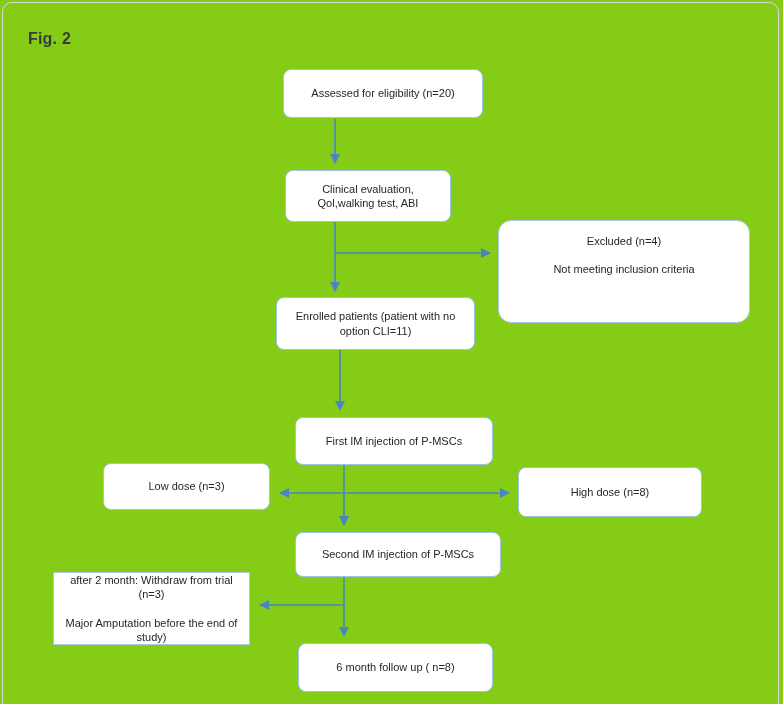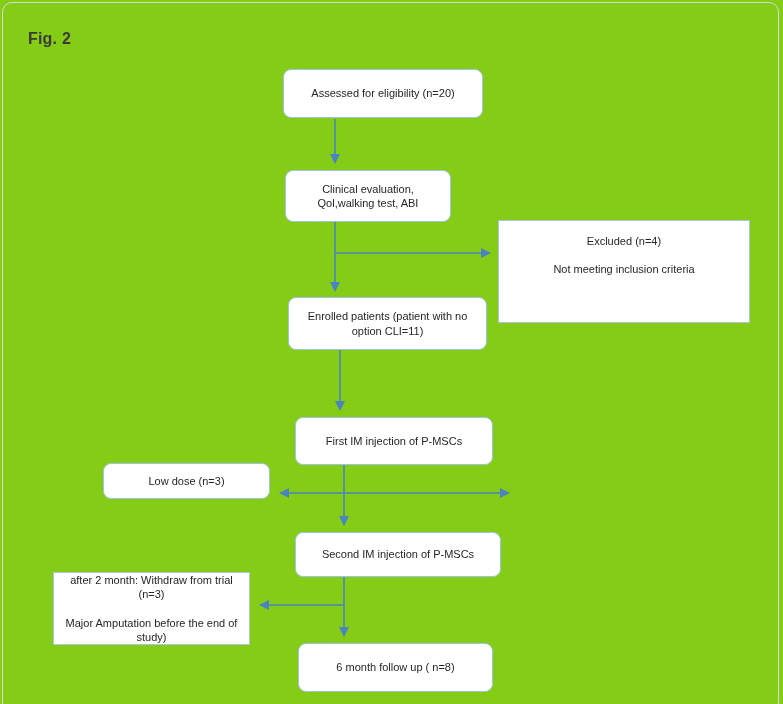--- a/index.html
+++ b/index.html
@@ -55,25 +55,25 @@
     align-items: center;
     justify-content: center;
     padding: 3px 8px;
   }
   .node.rounded { border-radius: 8px; }
   .node.sharp   { border-radius: 0; border-color: #aac6e0; }
 
   #node-assessed   { left: 283px; top:  69px; width: 200px; height: 49px; }
   #node-clinical   { left: 285px; top: 170px; width: 166px; height: 52px; }
   #node-excluded   { left: 498px; top: 220px; width: 252px; height: 103px;
-                     justify-content: flex-start; padding-top: 13px; }
+                     justify-content: flex-start; padding-top: 13px; border-radius: 13px; }
   #node-excluded .line2 { margin-top: 14px; }
-  #node-enrolled   { left: 288px; top: 297px; width: 199px; height: 53px; }
+  #node-enrolled   { left: 276px; top: 297px; width: 199px; height: 53px; }
   #node-first-inj  { left: 295px; top: 417px; width: 198px; height: 48px; justify-content: center; }
-  #node-low-dose   { left: 103px; top: 463px; width: 167px; height: 36px; }
+  #node-low-dose   { left: 103px; top: 463px; width: 167px; height: 47px; }
   #node-high-dose  { left: 518px; top: 467px; width: 184px; height: 50px; }
   #node-second-inj { left: 295px; top: 532px; width: 206px; height: 45px; }
   #node-withdraw   { left:  53px; top: 572px; width: 197px; height: 73px; padding: 2px 5px; }
   #node-withdraw .line2 { margin-top: 14px; }
   #node-follow-up  { left: 298px; top: 643px; width: 195px; height: 49px; }
 </style>
 </head>
 <body>
 
 <div class="figure-frame">
@@ -118,20 +118,23 @@
   </div>
 
   <div class="node rounded" id="node-first-inj">
     <span>First IM injection of P-MSCs</span>
   </div>
 
   <div class="node rounded" id="node-low-dose">
     <span>Low dose (n=3)</span>
   </div>
 
+  <div class="node rounded" id="node-high-dose">
+    <span>High dose (n=8)</span>
+  </div>
 
   <div class="node rounded" id="node-second-inj">
     <span>Second IM injection of P-MSCs</span>
   </div>
 
   <div class="node sharp" id="node-withdraw">
     <span class="line1">after 2 month: Withdraw from trial (n=3)</span>
     <span class="line2">Major Amputation before the end of study)</span>
   </div>
 

